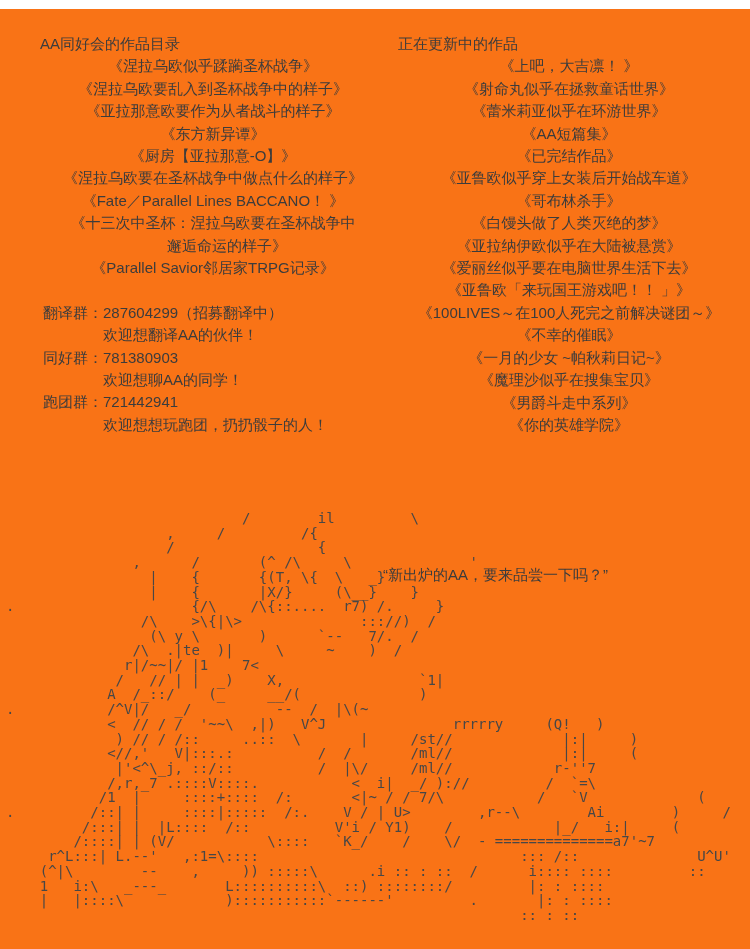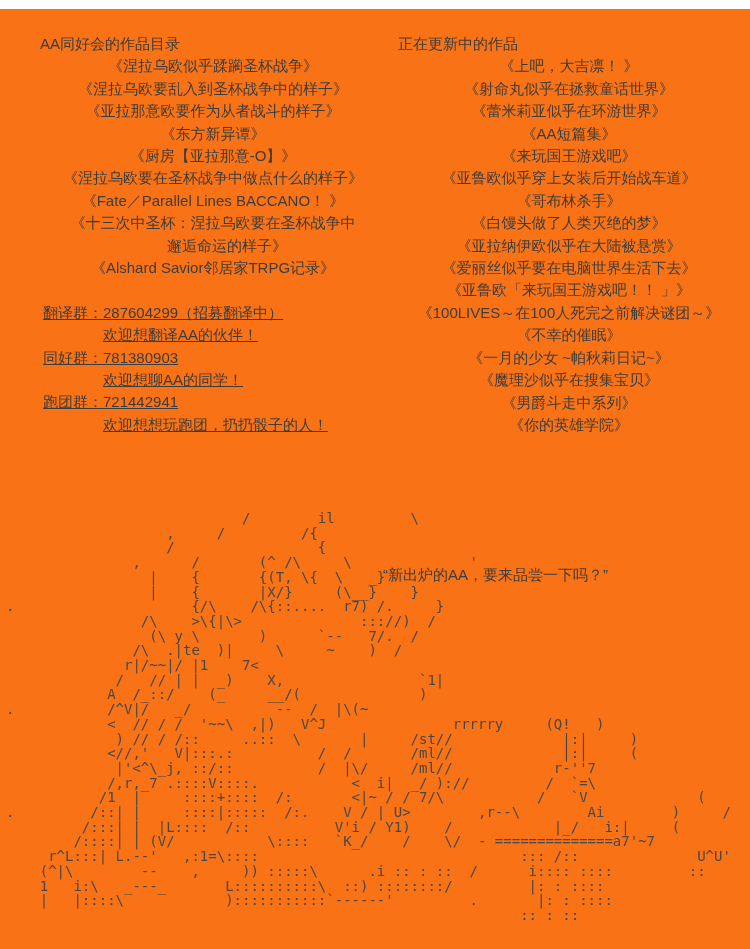--- a/index.html
+++ b/index.html
@@ -8,21 +8,21 @@
     background:#f97316; color:#3c3c3c;
     font-family:"Liberation Sans", sans-serif;
     margin-top:9px;
   }
   .col { position:absolute; top:24px; font-size:15px; line-height:22.4px; }
   .col-left  { left:33px;  width:360px; }
   .col-right { left:391px; width:356px; }
   .col-title { padding-left:7px; }
   .work-item { padding-left:28px; text-indent:-28px; white-space:pre-line;text-align:center; }
   .groups { margin-top:22.4px; padding-left:10px; }
-  .group-row { display:flex;text-decoration:underline; }
+  .group-row { display:flex; }
   .group-label { width:60px; flex:none; }
   .group-content { flex:1; }
   .speech {
     position:absolute; left:383px; top:556px;
     font-size:15px; line-height:20px; color:#3c3c3c; white-space:nowrap;
   }
   pre.aa {
     position:absolute; left:6px; top:502px; margin:0;
     font-family:"DejaVu Sans Mono", monospace;
     font-size:14px; line-height:14.7px; letter-spacing:0;
@@ -39,21 +39,21 @@
     <div>
         <div class="work-item">《涅拉乌欧似乎蹂躏圣杯战争》</div>
         <div class="work-item">《涅拉乌欧要乱入到圣杯战争中的样子》</div>
         <div class="work-item">《亚拉那意欧要作为从者战斗的样子》</div>
         <div class="work-item">《东方新异谭》</div>
         <div class="work-item">《厨房【亚拉那意-O】》</div>
         <div class="work-item">《涅拉乌欧要在圣杯战争中做点什么的样子》</div>
         <div class="work-item">《Fate／Parallel Lines BACCANO！ 》</div>
         <div class="work-item">《十三次中圣杯：涅拉乌欧要在圣杯战争中
 邂逅命运的样子》</div>
-        <div class="work-item">《Alshard Savior邻居家TRPG记录》</div>
+        <div class="work-item">《Parallel Savior邻居家TRPG记录》</div>
       </div>
     <div class="groups">
         <div class="group-row">
           <div class="group-label">翻译群：</div>
           <div class="group-content">
             <div>287604299（招募翻译中）</div>
             <div>欢迎想翻译AA的伙伴！</div>
           </div>
         </div>
         <div class="group-row">
@@ -73,21 +73,21 @@
       </div>
   </div>
 
   <div class="col col-right">
     <div class="col-title">正在更新中的作品</div>
     <div>
         <div class="work-item">《上吧，大吉凛！ 》</div>
         <div class="work-item">《射命丸似乎在拯救童话世界》</div>
         <div class="work-item">《蕾米莉亚似乎在环游世界》</div>
         <div class="work-item">《AA短篇集》</div>
-        <div class="work-item">《来玩国王游戏吧》</div>
+        <div class="work-item">《已完结作品》</div>
         <div class="work-item">《亚鲁欧似乎穿上女装后开始战车道》</div>
         <div class="work-item">《哥布林杀手》</div>
         <div class="work-item">《白馒头做了人类灭绝的梦》</div>
         <div class="work-item">《亚拉纳伊欧似乎在大陆被悬赏》</div>
         <div class="work-item">《爱丽丝似乎要在电脑世界生活下去》</div>
         <div class="work-item">《亚鲁欧「来玩国王游戏吧！！ 」》</div>
         <div class="work-item">《100LIVES～在100人死完之前解决谜团～》</div>
         <div class="work-item">《不幸的催眠》</div>
         <div class="work-item">《一月的少女 ~帕秋莉日记~》</div>
         <div class="work-item">《魔理沙似乎在搜集宝贝》</div>

